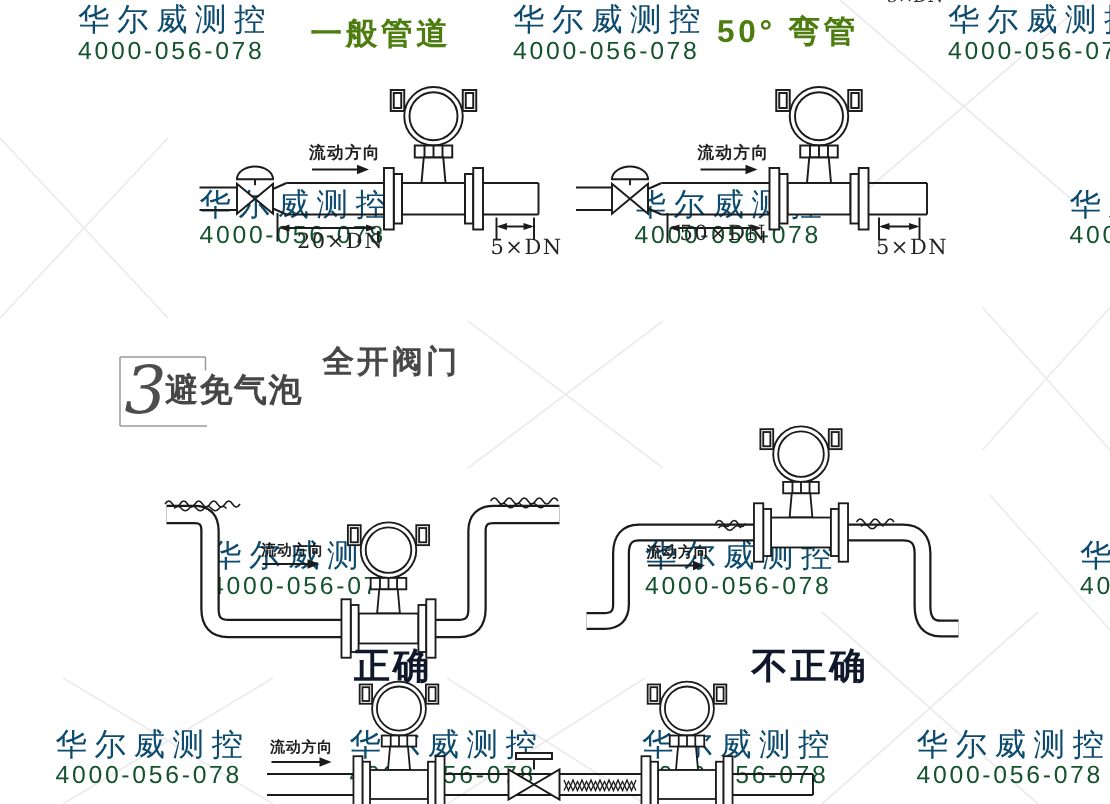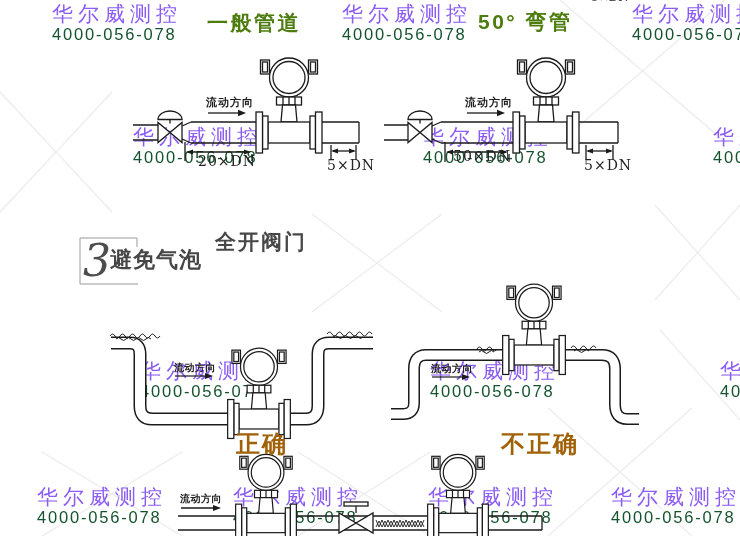--- a/index.html
+++ b/index.html
@@ -5,27 +5,27 @@
   html,body{margin:0;padding:0;background:#ffffff;}
   #stage{
     position:relative;width:740px;height:536px;overflow:hidden;
     background:#ffffff;font-family:"Liberation Sans",sans-serif;
   }
   svg{display:block;}
   #decor-svg,#diagram-svg{position:absolute;left:0;top:0;}
   #decor-svg{z-index:0;}
   #watermarks{position:absolute;left:0;top:0;width:740px;height:536px;z-index:1;pointer-events:none;}
   .wm-tile{position:absolute;white-space:nowrap;line-height:1;}
-  .wm-l1{font-size:21px;letter-spacing:5px;color:#8b5cf6;font-weight:500;}
+  .wm-l1{font-size:21px;letter-spacing:5px;color:#0c4a6e;font-weight:500;}
   .wm-l2{font-size:16.5px;letter-spacing:1.8px;color:#14532d;margin-top:2px;}
   #diagram-svg{z-index:2;}
   .label{position:absolute;z-index:3;white-space:nowrap;line-height:1.15;}
   .diagram-title{font-size:21px;letter-spacing:2.5px;color:#4d7c0f;font-weight:600;}
   .caption{font-size:21px;letter-spacing:2px;color:#484848;font-weight:600;}
-  .verdict{font-size:24px;letter-spacing:2px;color:#a16207;font-weight:600;
+  .verdict{font-size:24px;letter-spacing:2px;color:#0f172a;font-weight:600;
            font-family:"DejaVu Serif","Liberation Serif",serif;}
   .flow{font-size:11px;font-weight:700;color:#1f1f1f;letter-spacing:1px;}
   .flow-sm{font-size:10px;font-weight:700;color:#1f1f1f;letter-spacing:0.5px;}
   .dim{font-size:14px;color:#222;font-family:"DejaVu Serif","Liberation Serif",serif;letter-spacing:1px;}
   .frag{font-size:12px;color:#333;font-family:"DejaVu Serif","Liberation Serif",serif;}
   .sec-num{font-size:44px;font-style:italic;color:#4d4d4d;
            font-family:"DejaVu Serif","Liberation Serif",serif;line-height:1;}
   .sec-head{font-size:22px;font-weight:700;color:#464646;letter-spacing:1px;}
   .sec-desc{font-size:14.5px;color:#4f4f4f;letter-spacing:0.5px;}
 </style>

